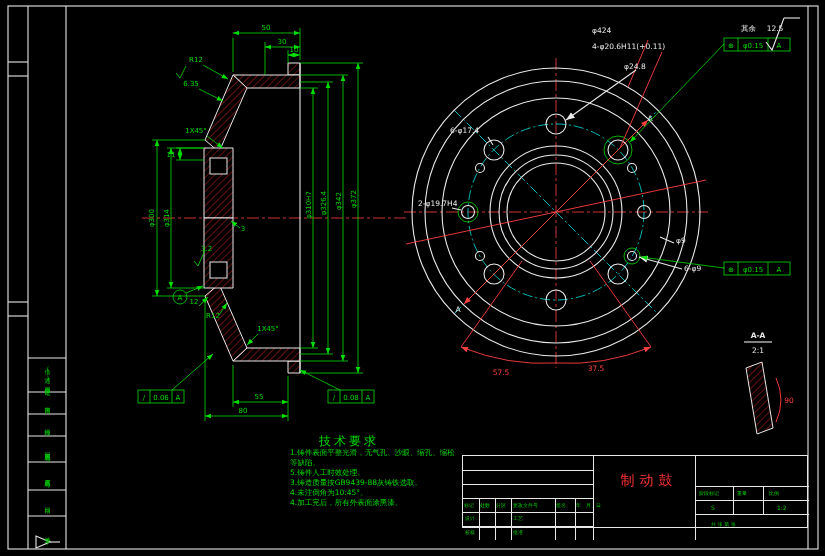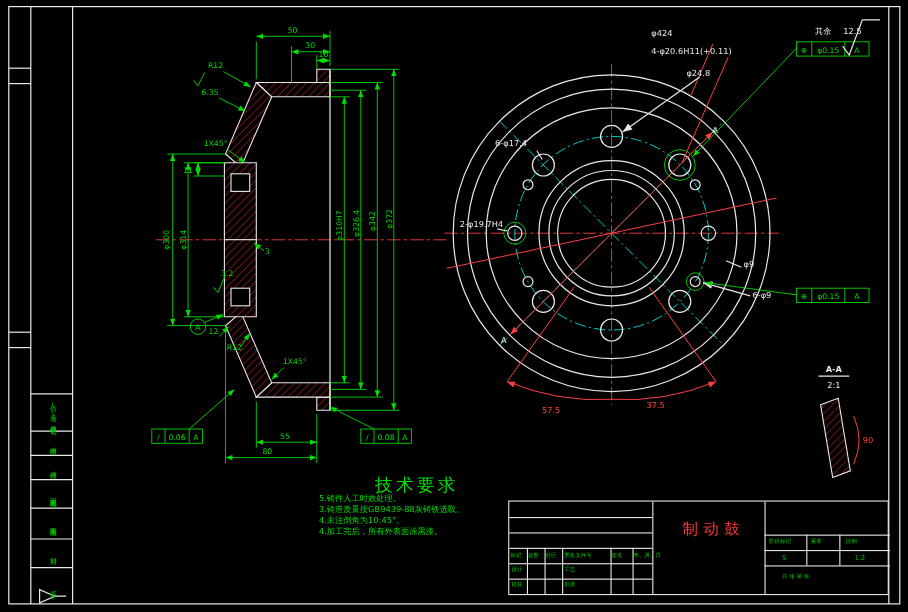--- a/index.html
+++ b/index.html
@@ -11,22 +11,22 @@
   .hole{stroke:#e8e8e8;fill:#000;stroke-width:1;}
   .g{stroke:#00dd00;fill:none;stroke-width:0.8;}
   .gt{fill:#00dd00;font-size:7px;font-family:"DejaVu Sans",sans-serif;}
   .wt{fill:#e8e8e8;font-size:7.5px;font-family:"DejaVu Sans",sans-serif;}
   .rt{fill:#ff4040;font-size:7.5px;font-family:"DejaVu Sans",sans-serif;}
   .r{stroke:#ff4040;fill:none;stroke-width:0.9;}
   .cl{stroke:#ff4040;stroke-dasharray:12 3 3 3;stroke-width:0.8;fill:none;}
   .cy{stroke:#00e5e5;stroke-dasharray:10 3 2 3;stroke-width:0.8;fill:none;}
   .overlay{position:absolute;color:#00dd00;}
   .tech{left:290px;top:436px;width:170px;font-size:7.5px;line-height:10px;}
-  .tech-title{font-size:16px;letter-spacing:3px;margin-left:51px;margin-bottom:2px;}
-  .tblock{left:462px;top:455px;width:346px;height:86px;border:1px solid #e8e8e8;box-sizing:border-box;}
+  .tech-title{font-size:12px;letter-spacing:3px;margin-left:29px;margin-bottom:2px;}
+  .tblock{left:462px;top:455px;width:346px;height:73px;border:1px solid #e8e8e8;box-sizing:border-box;}
   .tb-cell{position:absolute;color:#00cc00;font-size:5px;line-height:1;white-space:nowrap;}
   .tb-line{position:absolute;background:#e8e8e8;}
   .tb-name{position:absolute;left:140px;top:16px;width:92px;color:#ff3333;font-size:14px;
            letter-spacing:5px;text-align:center;}
   .strip-item{position:absolute;left:29px;width:36px;display:flex;align-items:center;justify-content:center;
               writing-mode:vertical-rl;text-orientation:upright;color:#00cc00;font-size:6px;letter-spacing:1px;}
 </style>
 </head>
 <body>
 
@@ -296,20 +296,21 @@
   <g>
     <text class="wt" x="741" y="31" font-size="9">其余</text>
     <polyline class="w" points="766,42 772,50 784,18"></polyline>
     <line class="w" x1="784" y1="18" x2="800" y2="18"></line>
     <text class="wt" x="775" y="31" text-anchor="middle" font-size="8">12.5</text>
   </g>
 </svg>
 
 <div class="overlay tech">
   <div class="tech-title">技术要求</div>
+  <div class="tech-item">1.铸件表面平整光滑，无气孔、沙眼、缩孔、缩松等缺陷。</div>
   <div class="tech-item">5.铸件人工时效处理。</div>
   <div class="tech-item">3.铸造质量按GB9439-88灰铸铁选取。</div>
   <div class="tech-item">4.未注倒角为10:45°。</div>
   <div class="tech-item">4.加工完后，所有外表面涂黑漆。</div>
 </div>
 
 <div class="overlay tblock">
   <div class="tb-line" style="left:130px;top:0;width:1px;height:84px;"></div>
   <div class="tb-line" style="left:232px;top:0;width:1px;height:84px;"></div>
   <div class="tb-line" style="left:0;top:42px;width:130px;height:1px;"></div>

